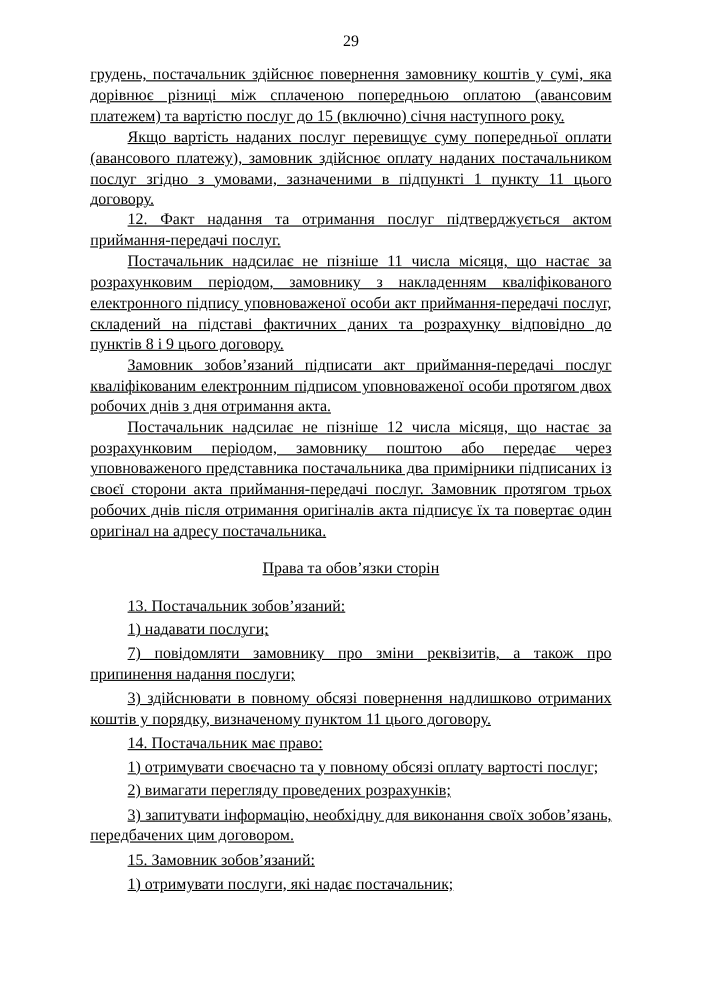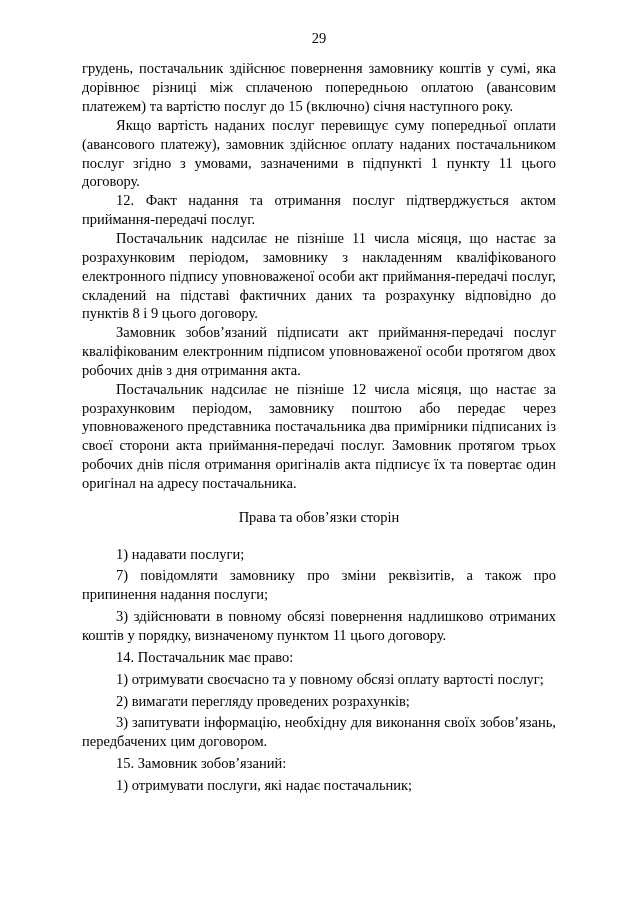--- a/index.html
+++ b/index.html
@@ -26,20 +26,21 @@
     text-align: center;
     font-size: 14.5px;
     line-height: 1.2;
     margin: 0 0 12px 0;
   }
   .doc-body {
     font-size: 14.5px;
     line-height: 1.30;
     text-align: justify;
     text-justify: inter-word;
+    text-decoration: underline;
   }
   p.para {
     margin: 0;
     text-indent: 34px;
     hyphens: none;
   }
   p.para.noindent {
     text-indent: 0;
   }
   p.center {
@@ -71,20 +72,21 @@
     <p class="para">Замовник зобов’язаний підписати акт приймання-передачі послуг кваліфікованим електронним підписом уповноваженої особи протягом двох робочих днів з дня отримання акта.</p>
 
     <p class="para">Постачальник надсилає не пізніше 12 числа місяця, що настає за розрахунковим періодом, замовнику поштою або передає через уповноваженого представника постачальника два примірники підписаних із своєї сторони акта приймання-передачі послуг. Замовник протягом трьох робочих днів після отримання оригіналів акта підписує їх та повертає один оригінал на адресу постачальника.</p>
 
     <div class="spacer-sm"></div>
 
     <p class="center">Права та обов’язки сторін</p>
 
     <div class="spacer-sm"></div>
 
+    <p class="para">13. Постачальник зобов’язаний:</p>
 
     <div class="spacer-sm"></div>
 
     <p class="para">1) надавати послуги;</p>
 
     <div class="spacer-sm"></div>
 
     <p class="para">7) повідомляти замовнику про зміни реквізитів, а також про припинення надання послуги;</p>
 
     <div class="spacer-sm"></div>

